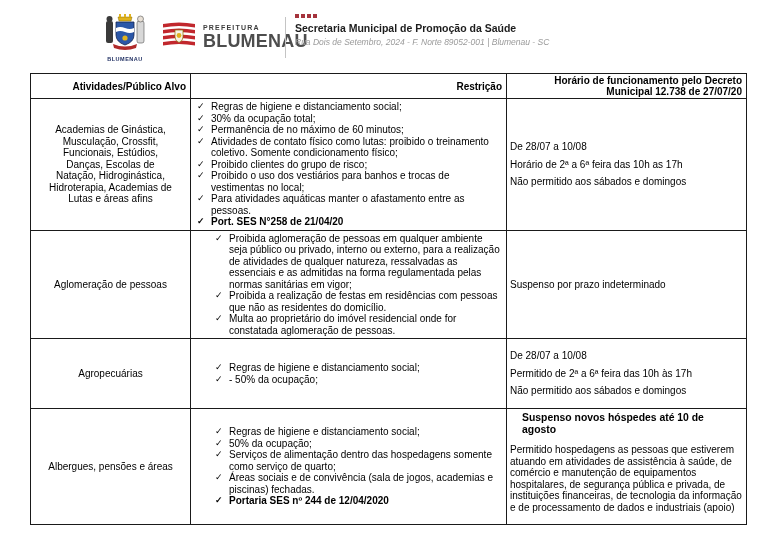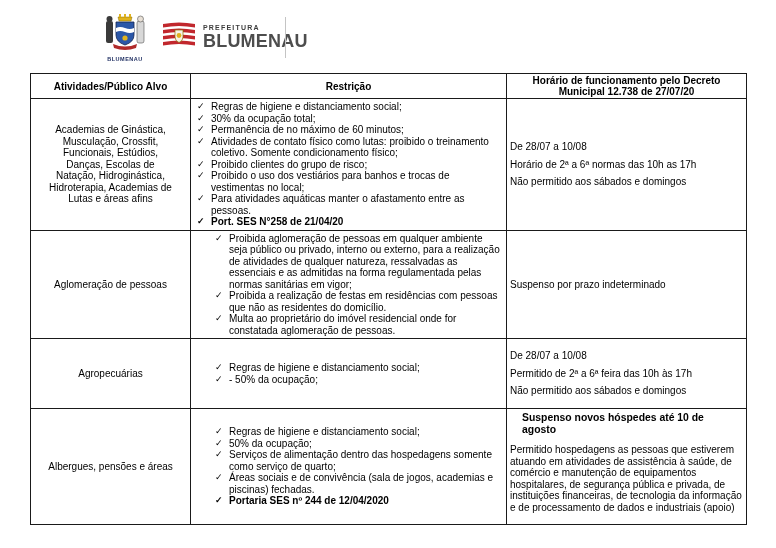--- a/index.html
+++ b/index.html
@@ -17,21 +17,21 @@
   .vdivider{position:absolute;left:285px;top:17px;width:1px;height:41px;background:#c4c4c4;}
   .secretaria{position:absolute;left:295px;top:14px;width:420px;}
   .red-dots{display:flex;gap:2px;margin-bottom:4px;}
   .red-dots i{display:block;width:4px;height:4px;background:#a5333c;}
   .org-name{font-size:10.5px;font-weight:bold;color:#1c1c1c;}
   .org-address{font-size:8.5px;font-style:italic;color:#9a9a9a;margin-top:3px;}
 
   
   table.restr{position:absolute;left:30px;top:73px;width:716px;border-collapse:collapse;table-layout:fixed;}
   table.restr th,table.restr td{border:1px solid #1a1a1a;vertical-align:middle;}
-  th{font-size:10px;font-weight:bold;line-height:11px;text-align:center;padding:1px 4px;height:19px;}
+  th{font-size:10px;font-weight:bold;line-height:11px;text-align:right;padding:1px 4px;height:19px;}
   td{font-size:10px;line-height:11.5px;padding:2px 4px;}
   td.activity{text-align:center;padding:2px 14px;}
   td.restrictions{vertical-align:middle;}
   .check-item{display:flex;align-items:flex-start;}
   .check{flex:0 0 14px;font-size:9px;line-height:11.5px;}
   .itext{flex:1;}
   .bold{font-weight:bold;}
   tr.r1{height:131px;} tr.r2{height:106px;} tr.r3{height:70px;} tr.r4{height:110px;}
   tr.r1 td.restrictions{padding-left:6px;}
   tr.r2 td.restrictions,tr.r3 td.restrictions,tr.r4 td.restrictions{padding-left:24px;}
@@ -81,20 +81,30 @@
         <circle cx="17" cy="13.5" r="2.4" fill="#e0b31f"></circle>
       </svg>
       <div class="flag-text">
         <div class="flag-line1">PREFEITURA</div>
         <div class="flag-line2">BLUMENAU</div>
       </div>
     </div>
 
     <div class="vdivider"></div>
 
+    <div class="secretaria">
+      <div class="red-dots">
+          <i></i>
+          <i></i>
+          <i></i>
+          <i></i>
+        </div>
+      <div class="org-name">Secretaria Municipal de Promoção da Saúde</div>
+      <div class="org-address">Rua Dois de Setembro, 2024 - F. Norte  89052-001 | Blumenau - SC</div>
+    </div>
   </div>
 
   <table class="restr">
     <colgroup>
         <col style="width:160px">
         <col style="width:316px">
         <col style="width:240px">
       </colgroup>
     <thead>
       <tr>
@@ -135,21 +145,21 @@
               <span class="check">✓</span>
               <span class="itext">Para atividades aquáticas manter o afastamento entre as pessoas.</span>
             </div>
             <div class="check-item bold">
               <span class="check">✓</span>
               <span class="itext">Port. SES N°258 de 21/04/20</span>
             </div>
           </td>
           <td class="schedule">
             <div class="sched-line">De 28/07 a 10/08</div>
-            <div class="sched-line">Horário de 2ª a 6ª normas das 10h as 17h</div>
+            <div class="sched-line">Horário de 2ª a 6ª feira das 10h as 17h</div>
             <div class="sched-line">Não permitido aos sábados e domingos</div>
           </td>
         </tr>
         <tr class="r2">
           <td class="activity">Aglomeração de pessoas</td>
           <td class="restrictions">
             <div class="check-item">
               <span class="check">✓</span>
               <span class="itext">Proibida aglomeração de pessoas em qualquer ambiente seja público ou privado, interno ou externo, para a realização de atividades de qualquer natureza, ressalvadas as essenciais e as admitidas na forma regulamentada pelas normas sanitárias em vigor;</span>
             </div>

